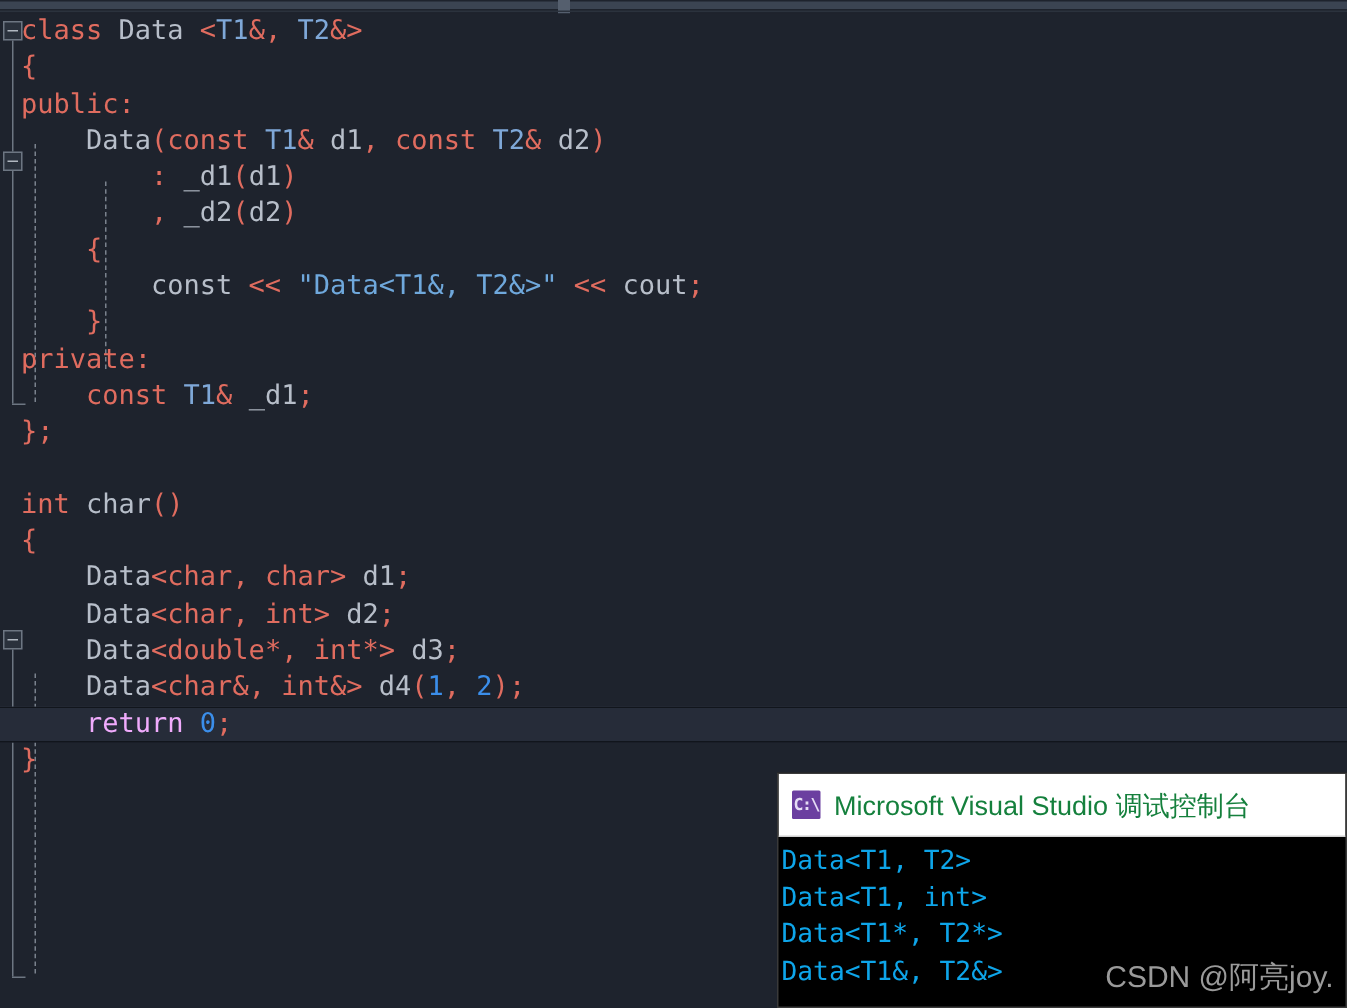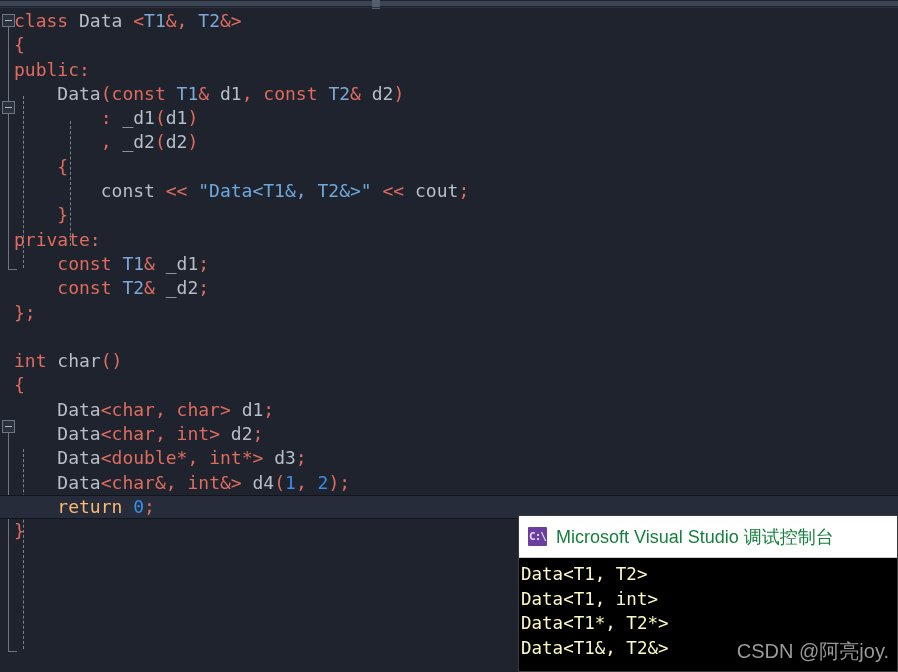--- a/index.html
+++ b/index.html
@@ -79,21 +79,21 @@
     box-shadow: inset 0 1px 0 #11151c, inset 0 -1px 0 #11151c;
   }
 
   
   .kw   { color: #e06c5f; }      
   .type { color: #7fa8d8; }      
   .id   { color: #b7bec9; }      
   .punc { color: #e06c5f; }      
   .str  { color: #6fa8dc; }      
   .num  { color: #3b8eea; }      
-  .ret  { color: #fdba74; }      
+  .ret  { color: #f0abfc; }      
   .plain{ color: #b7bec9; }
 
   
   .fold-box {
     position: absolute;
     width: 13px; height: 13px;
     border: 1px solid #6d7682;
     background: #2a313c;
     box-sizing: border-box;
   }
@@ -159,21 +159,21 @@
     font-family: "Liberation Sans", sans-serif;
     font-size: 18px;
     color: #15803d;
     white-space: nowrap;
   }
   #console .body {
     padding: 4px 12px 0 0;
     font-family: "DejaVu Sans Mono", monospace;
     font-size: 17.5px;
     line-height: 24.5px;
-    color: #fef9c3;
+    color: #0ea5e9;
   }
   #console .out-line {
     white-space: pre;
     padding-left: 2px;
   }
   #console .watermark {
     position: absolute;
     right: 8px; bottom: 6px;
     font-family: "Liberation Sans", sans-serif;
     font-size: 20px;
@@ -214,21 +214,20 @@
         <div class="code-line"><span class="plain"></span><span class="punc">{</span></div>
         <div class="code-line"><span class="plain"></span><span class="kw">public</span><span class="punc">:</span></div>
         <div class="code-line"><span class="plain">    </span><span class="id">Data</span><span class="punc">(</span><span class="kw">const</span> <span class="type">T1</span><span class="punc">&amp;</span> <span class="id">d1</span><span class="punc">,</span> <span class="kw">const</span> <span class="type">T2</span><span class="punc">&amp;</span> <span class="id">d2</span><span class="punc">)</span></div>
         <div class="code-line"><span class="plain">        </span><span class="punc">:</span> <span class="id">_d1</span><span class="punc">(</span><span class="id">d1</span><span class="punc">)</span></div>
         <div class="code-line"><span class="plain">        </span><span class="punc">,</span> <span class="id">_d2</span><span class="punc">(</span><span class="id">d2</span><span class="punc">)</span></div>
         <div class="code-line"><span class="plain">    </span><span class="punc">{</span></div>
         <div class="code-line"><span class="plain">        </span><span class="plain">const</span> <span class="punc">&lt;</span><span class="punc">&lt;</span> <span class="str">"Data&lt;T1&amp;, T2&amp;&gt;"</span> <span class="punc">&lt;</span><span class="punc">&lt;</span> <span class="plain">cout</span><span class="punc">;</span></div>
         <div class="code-line"><span class="plain">    </span><span class="punc">}</span></div>
         <div class="code-line"><span class="plain"></span><span class="kw">private</span><span class="punc">:</span></div>
         <div class="code-line"><span class="plain">    </span><span class="kw">const</span> <span class="type">T1</span><span class="punc">&amp;</span> <span class="id">_d1</span><span class="punc">;</span></div>
-        <div class="code-line"><span class="plain">    </span><span class="kw">const</span> <span class="type">T2</span><span class="punc">&amp;</span> <span class="id">_d2</span><span class="punc">;</span></div>
         <div class="code-line"><span class="plain"></span><span class="punc">}</span><span class="punc">;</span></div>
         <div class="code-line">&nbsp;</div>
         <div class="code-line"><span class="plain"></span><span class="kw">int</span> <span class="id">char</span><span class="punc">(</span><span class="punc">)</span></div>
         <div class="code-line"><span class="plain"></span><span class="punc">{</span></div>
         <div class="code-line"><span class="plain">    </span><span class="id">Data</span><span class="punc">&lt;</span><span class="kw">char</span><span class="punc">,</span> <span class="kw">char</span><span class="punc">&gt;</span> <span class="id">d1</span><span class="punc">;</span></div>
         <div class="code-line"><span class="plain">    </span><span class="id">Data</span><span class="punc">&lt;</span><span class="kw">char</span><span class="punc">,</span> <span class="kw">int</span><span class="punc">&gt;</span> <span class="id">d2</span><span class="punc">;</span></div>
         <div class="code-line"><span class="plain">    </span><span class="id">Data</span><span class="punc">&lt;</span><span class="kw">double</span><span class="punc">*</span><span class="punc">,</span> <span class="kw">int</span><span class="punc">*</span><span class="punc">&gt;</span> <span class="id">d3</span><span class="punc">;</span></div>
         <div class="code-line"><span class="plain">    </span><span class="id">Data</span><span class="punc">&lt;</span><span class="kw">char</span><span class="punc">&amp;</span><span class="punc">,</span> <span class="kw">int</span><span class="punc">&amp;</span><span class="punc">&gt;</span> <span class="id">d4</span><span class="punc">(</span><span class="num">1</span><span class="punc">,</span> <span class="num">2</span><span class="punc">)</span><span class="punc">;</span></div>
         <div class="code-line hl"><span class="plain">    </span><span class="ret">return</span> <span class="num">0</span><span class="punc">;</span></div>
         <div class="code-line"><span class="plain"></span><span class="punc">}</span></div>

